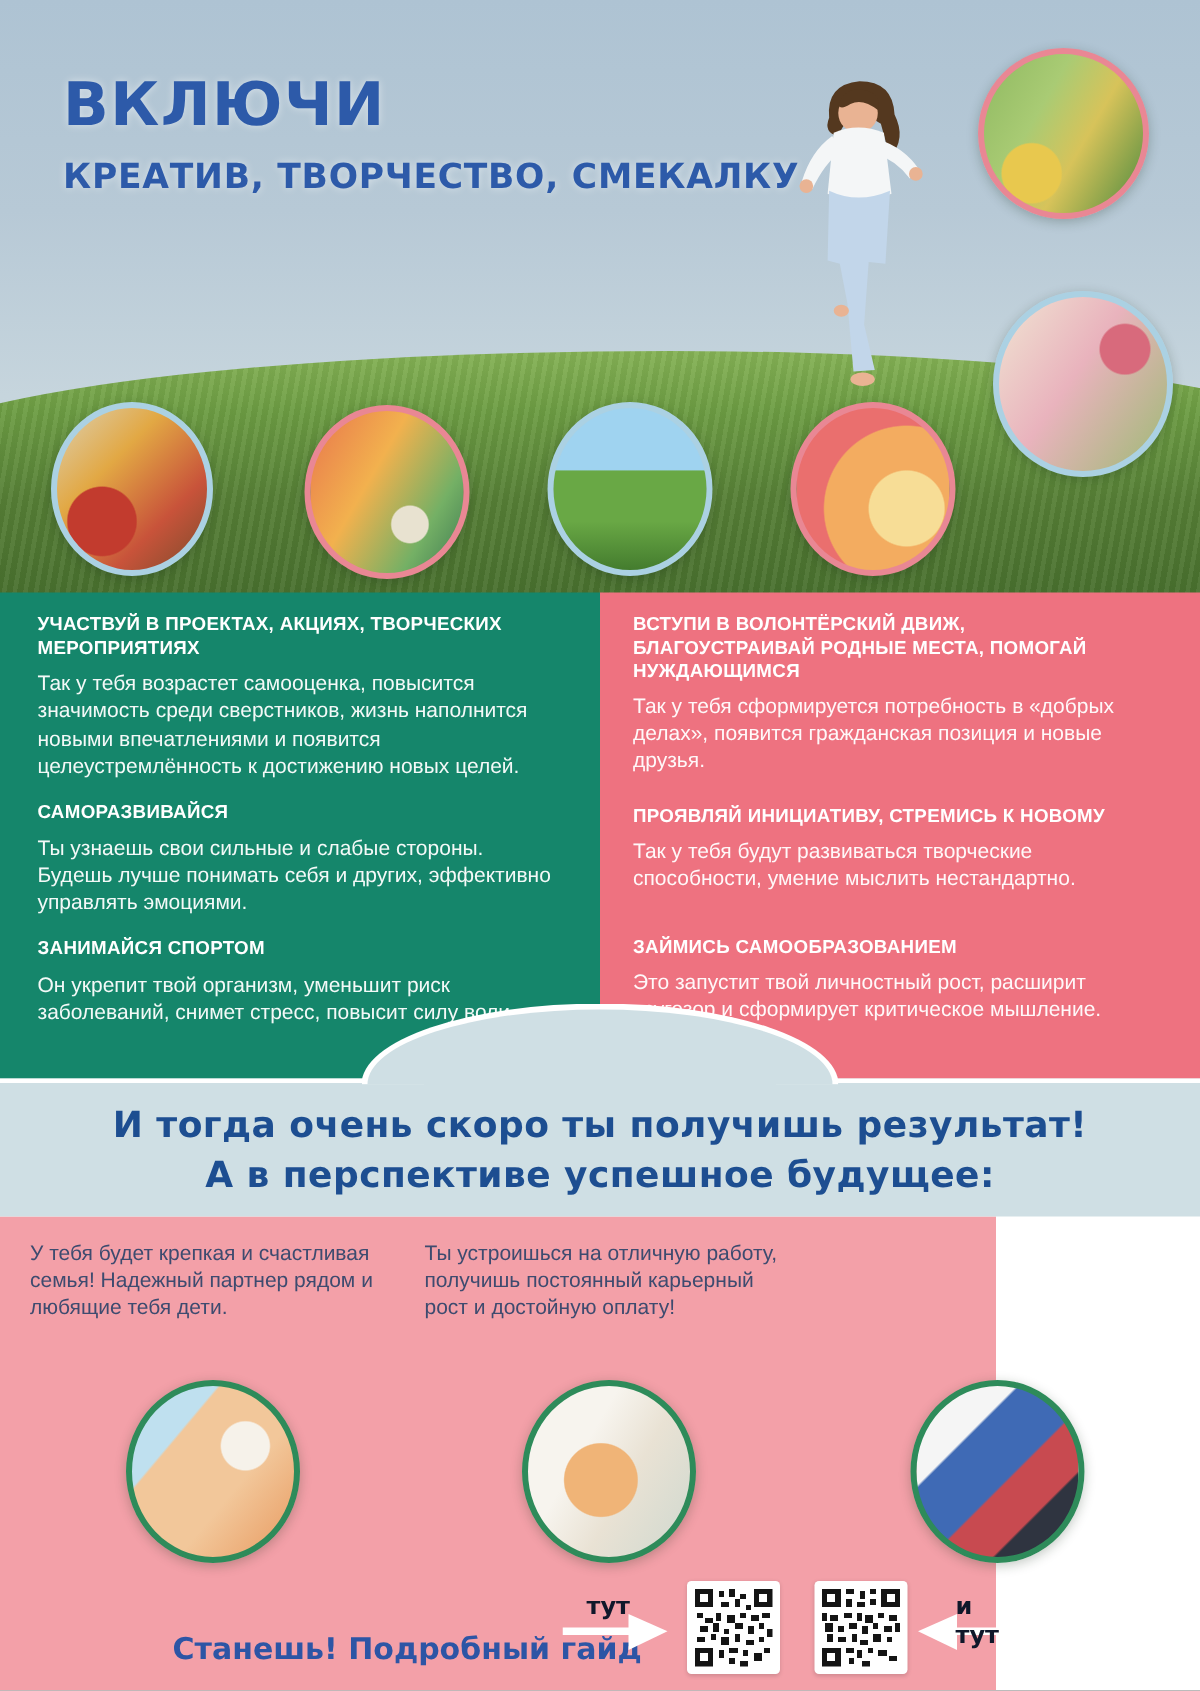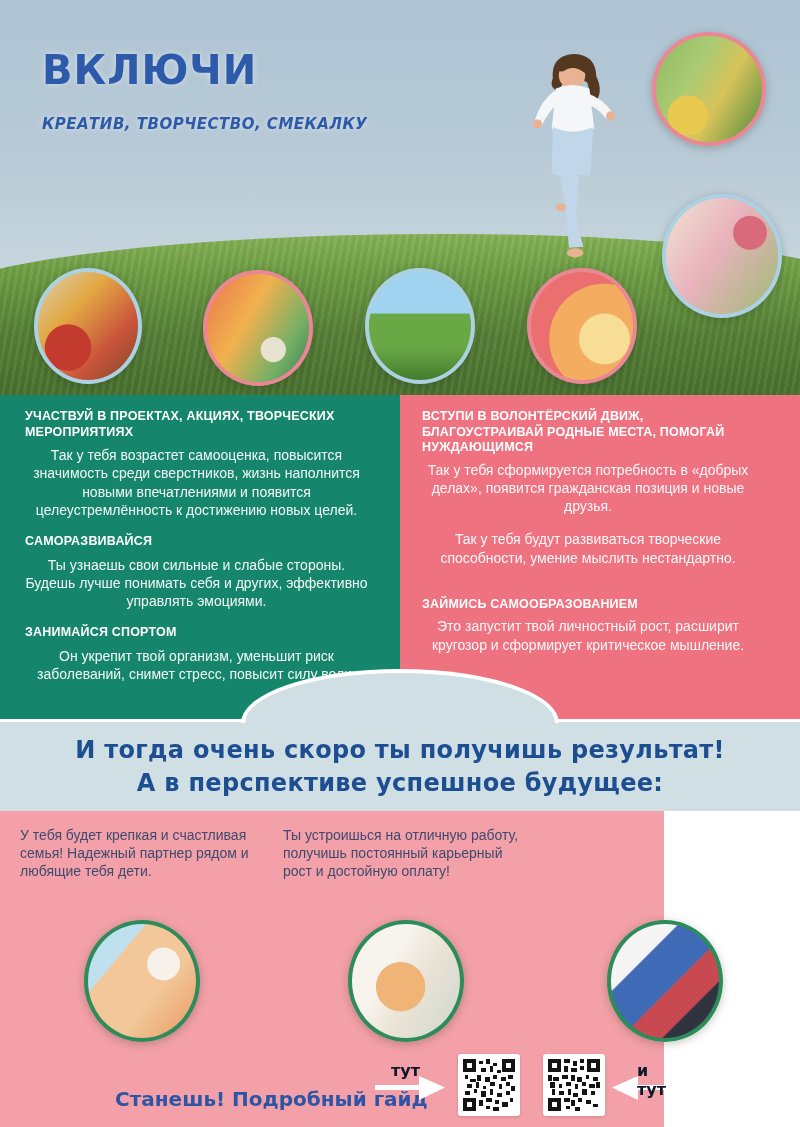--- a/index.html
+++ b/index.html
@@ -12,42 +12,42 @@
     background:linear-gradient(180deg,#aec3d3 0%,#b7c9d6 40%,#c6d5dd 75%,#ccd9df 100%);
     border-bottom:3px solid #fff;box-sizing:border-box;}
   .grass{position:absolute;left:-70px;top:234px;width:940px;height:165px;
     background:linear-gradient(180deg,#85b255 0%,#6c9c43 25%,#567f36 60%,#486f2e 100%);
     border-radius:55% 45% 0 0 / 70px 55px;}
   .grass:after{content:"";position:absolute;inset:0;border-radius:inherit;
     background:repeating-linear-gradient(100deg,rgba(255,255,255,.05) 0 3px,rgba(0,0,0,.04) 3px 7px);}
   .headline{position:absolute;left:42px;top:50px;color:#2d5aa9;font-weight:bold;
     text-shadow:0 0 6px rgba(255,255,255,.5);line-height:1;}
   .headline .l1{font-size:40px;letter-spacing:1px;font-family:"DejaVu Sans",sans-serif;}
-  .headline .l2{font-size:15px;letter-spacing:.5px;margin-top:27px;font-family:"DejaVu Sans",sans-serif;font-style:italic;}
+  .headline .l2{font-size:23px;letter-spacing:.5px;margin-top:17px;font-family:"DejaVu Sans",sans-serif;}
   .headline .l3{font-size:37px;letter-spacing:1px;margin-top:14px;font-family:"DejaVu Sans",sans-serif;}
   .circle{position:absolute;border-radius:50%;box-shadow:0 2px 8px rgba(20,40,20,.25);box-sizing:border-box;}
   .b-blue{border:4px solid #abd1e3;}
   .b-pink{border:4px solid #e98794;}
   .b-green{border:4px solid #2e8b5a;}
   .ph-volunteers{background:radial-gradient(circle at 30% 75%,#e8c84e 0 18%,transparent 19%),linear-gradient(120deg,#8fb961 0%,#a9cb74 35%,#d7c35a 60%,#4d8a3f 100%);}
   .ph-reading{background:radial-gradient(circle at 75% 30%,#d86a7c 0 14%,transparent 15%),linear-gradient(125deg,#f0e4d2 0%,#e9b3bd 45%,#9dba74 100%);}
   .ph-study{background:radial-gradient(circle at 30% 70%,#c23b2e 0 22%,transparent 23%),linear-gradient(135deg,#dcd0b2 0%,#e2a844 35%,#c8533a 70%,#7c4c2c 100%);}
   .ph-laptops{background:radial-gradient(circle at 65% 70%,#e8e2d0 0 12%,transparent 13%),linear-gradient(120deg,#e8764c 0%,#f2b14e 40%,#74b065 75%,#3f7a52 100%);}
   .ph-football{background:linear-gradient(180deg,#9fd3f0 0 38%,#69a845 39% 70%,#447c2e 100%);}
   .ph-speaker{background:radial-gradient(circle at 72% 62%,#f7dd96 0 25%,#f3ac60 26% 55%,#ea6f6e 56% 100%);}
   .ph-family{background:radial-gradient(circle at 70% 35%,#f6f2ea 0 15%,transparent 16%),linear-gradient(130deg,#bfe0ef 0 28%,#f2c79a 29% 62%,#e89a60 100%);}
   .ph-office{background:radial-gradient(circle at 45% 55%,#f0b477 0 28%,transparent 29%),linear-gradient(120deg,#f7f4ee 0 35%,#e9e2d4 60%,#cfd8cf 100%);}
   .ph-flag{background:linear-gradient(135deg,#f5f5f5 0 30%,#3f6ab5 31% 55%,#c84a50 56% 74%,#2f3440 75% 100%);}
   
   .columns{position:absolute;left:0;top:395px;width:800px;height:325px;display:flex;}
   .col{width:400px;height:100%;box-sizing:border-box;color:#fff;}
   .col-green{background:#15866b;padding:14px 32px 0 25px;}
   .col-pink{background:#ee7280;padding:14px 46px 0 22px;}
   .col h3{margin:0 0 6px 0;font-size:12.5px;line-height:1.25;letter-spacing:.2px;font-weight:bold;}
-  .col p{margin:0 0 15px 0;font-size:14px;line-height:1.3;color:rgba(255,255,255,.95);text-align:center;}
+  .col p{margin:0 0 15px 0;font-size:14px;line-height:1.3;color:rgba(255,255,255,.95);}
   .col-pink h3{margin-bottom:5px;}
   
   .dome{position:absolute;left:241px;top:669px;width:318px;height:54px;
     background:#cfdfe4;border:4px solid #fff;border-bottom:none;
     border-radius:159px 159px 0 0 / 54px 54px 0 0;box-sizing:border-box;z-index:3;}
   .banner{position:absolute;left:0;top:719px;width:800px;height:92px;background:#cfdfe4;
     border-top:3px solid #fff;box-sizing:border-box;z-index:2;
     display:flex;flex-direction:column;justify-content:center;align-items:center;}
   .banner div{font-family:"DejaVu Sans",sans-serif;font-weight:bold;font-size:24px;
     color:#1d4e91;line-height:1.35;letter-spacing:.3px;}
@@ -109,20 +109,21 @@
       <h3>УЧАСТВУЙ В ПРОЕКТАХ, АКЦИЯХ, ТВОРЧЕСКИХ МЕРОПРИЯТИЯХ</h3>
       <p>Так у тебя возрастет самооценка, повысится значимость среди сверстников, жизнь наполнится новыми впечатлениями и появится целеустремлённость к достижению новых целей.</p>
       <h3>САМОРАЗВИВАЙСЯ</h3>
       <p>Ты узнаешь свои сильные и слабые стороны. Будешь лучше понимать себя и других, эффективно управлять эмоциями.</p>
       <h3>ЗАНИМАЙСЯ СПОРТОМ</h3>
       <p>Он укрепит твой организм, уменьшит риск заболеваний, снимет стресс, повысит силу воли.</p>
     </div>
     <div class="col col-pink">
       <h3>ВСТУПИ В ВОЛОНТЁРСКИЙ ДВИЖ, БЛАГОУСТРАИВАЙ РОДНЫЕ МЕСТА, ПОМОГАЙ НУЖДАЮЩИМСЯ</h3>
       <p>Так у тебя сформируется потребность в «добрых делах», появится гражданская позиция и новые друзья.</p>
+      <h3 style="margin-top:22px">ПРОЯВЛЯЙ ИНИЦИАТИВУ, СТРЕМИСЬ К НОВОМУ</h3>
       <p>Так у тебя будут развиваться творческие способности, умение мыслить нестандартно.</p>
       <h3 style="margin-top:30px">ЗАЙМИСЬ САМООБРАЗОВАНИЕМ</h3>
       <p>Это запустит твой личностный рост, расширит кругозор и сформирует критическое мышление.</p>
     </div>
   </div>
 
   <div class="dome"></div>
   <div class="banner">
     <div>И тогда очень скоро ты получишь результат!</div>
     <div>А в перспективе успешное будущее:</div>

